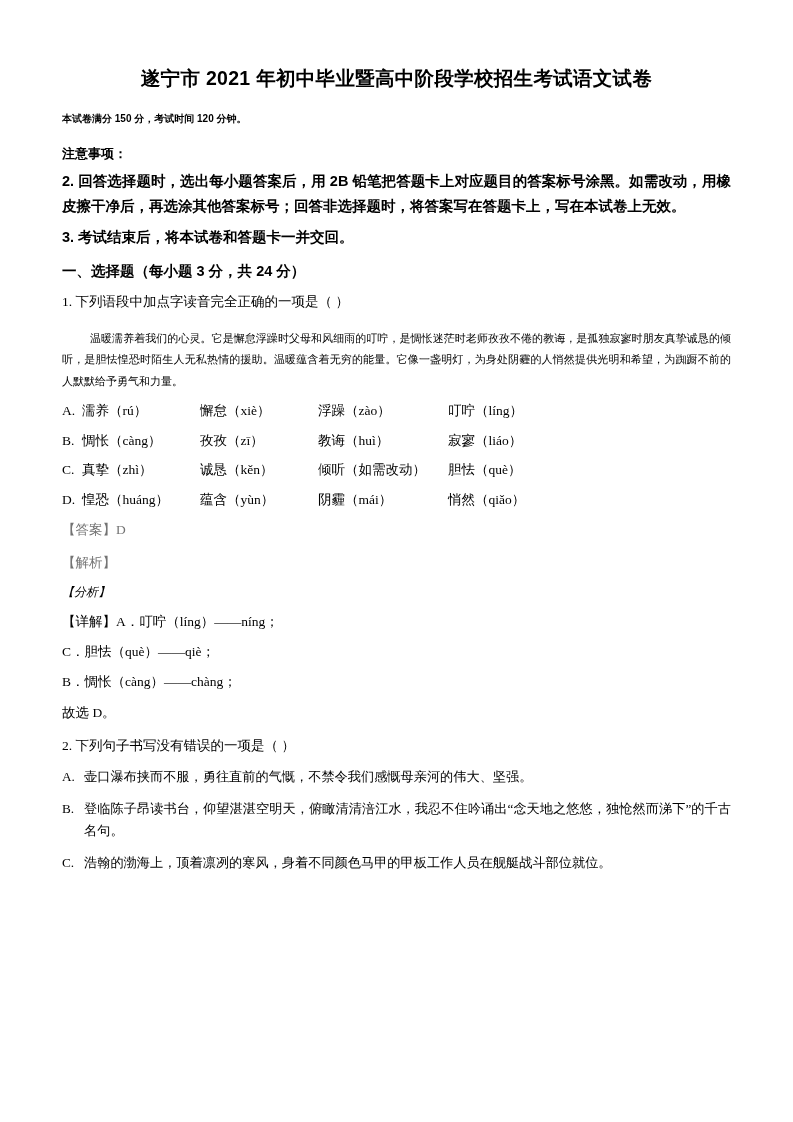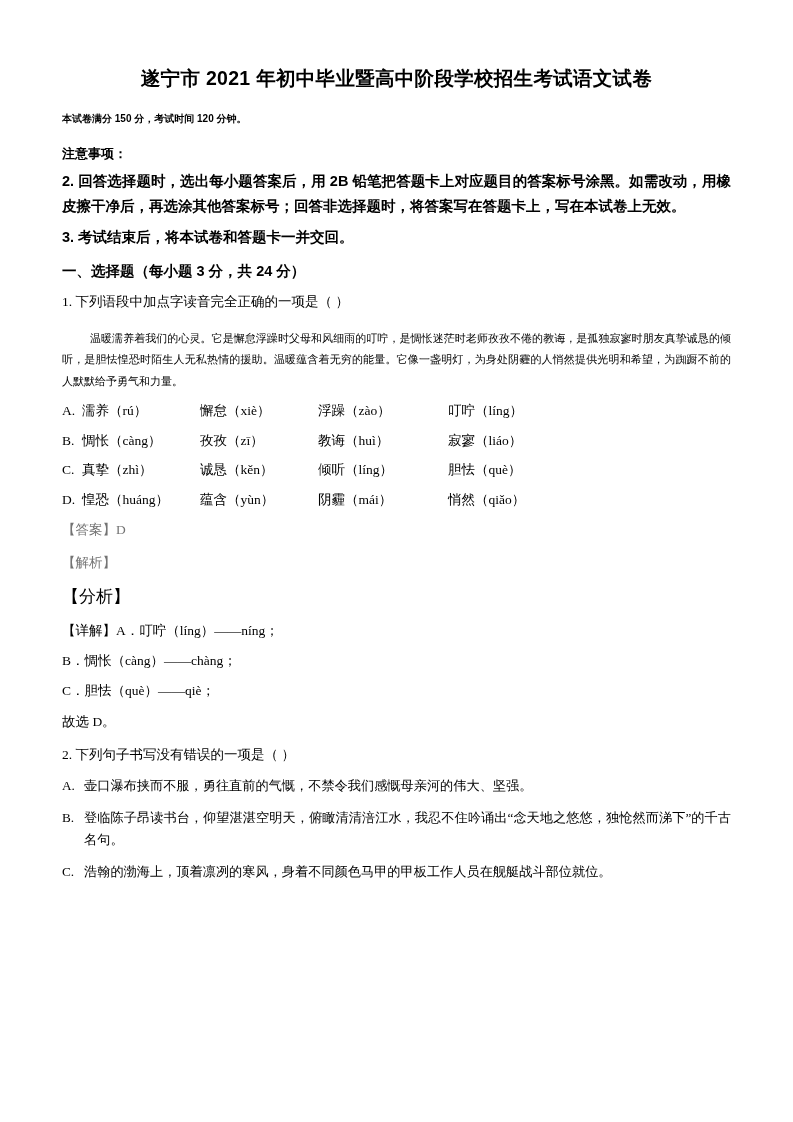--- a/index.html
+++ b/index.html
@@ -85,23 +85,24 @@
   .opt-cell.wide {
     flex: 0 0 130px;
   }
   .ans-line {
     color: #737373;
     font-size: 13.5px;
     line-height: 1.8;
     margin: 8px 0 0 0;
   }
   .ana-line {
-    font-size: 17px;
+    font-size: 12px;
     line-height: 1.8;
     margin: 7px 0 0 0;
+    font-style: italic;
   }
   .sub-line {
     font-size: 13.5px;
     line-height: 1.8;
     margin: 6px 0 0 0;
   }
   .choice-line {
     display: flex;
     font-size: 13.2px;
     line-height: 1.7;
@@ -144,37 +145,37 @@
     <span class="opt-label">B.</span>
     <span class="opt-cell">惆怅（càng）</span>
     <span class="opt-cell">孜孜（zī）</span>
     <span class="opt-cell wide">教诲（huì）</span>
     <span class="opt-cell">寂寥（liáo）</span>
   </div>
   <div class="opt-row">
     <span class="opt-label">C.</span>
     <span class="opt-cell">真挚（zhì）</span>
     <span class="opt-cell">诚恳（kěn）</span>
-    <span class="opt-cell wide">倾听（líng）</span>
+    <span class="opt-cell wide">倾听（如需改动）</span>
     <span class="opt-cell">胆怯（què）</span>
   </div>
   <div class="opt-row">
     <span class="opt-label">D.</span>
     <span class="opt-cell">惶恐（huáng）</span>
     <span class="opt-cell">蕴含（yùn）</span>
     <span class="opt-cell wide">阴霾（mái）</span>
     <span class="opt-cell">悄然（qiǎo）</span>
   </div>
 
   <div class="ans-line">【答案】D</div>
   <div class="ans-line">【解析】</div>
   <div class="ana-line">【分析】</div>
   <div class="sub-line">【详解】A．叮咛（líng）——níng；</div>
+  <div class="sub-line">C．胆怯（què）——qiè；</div>
   <div class="sub-line">B．惆怅（càng）——chàng；</div>
-  <div class="sub-line">C．胆怯（què）——qiè；</div>
   <div class="sub-line">故选 D。</div>
 
   <div class="q-line">2. 下列句子书写没有错误的一项是（      ）</div>
 
   <div class="choice-line">
     <span class="choice-label">A.</span>
     <span class="choice-text">壶口瀑布挟而不服，勇往直前的气慨，不禁令我们感慨母亲河的伟大、坚强。</span>
   </div>
   <div class="choice-line">
     <span class="choice-label">B.</span>

